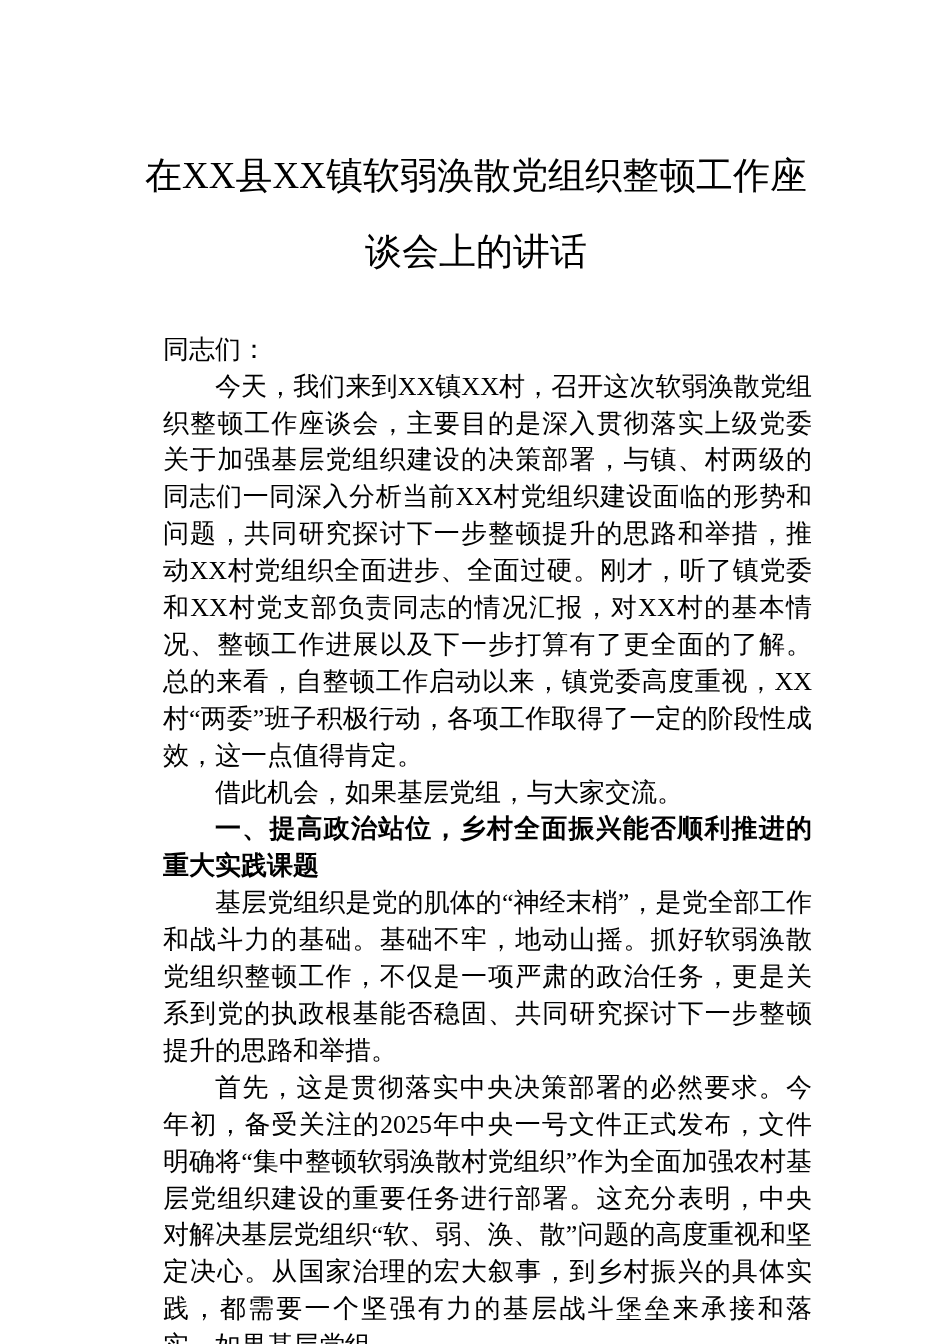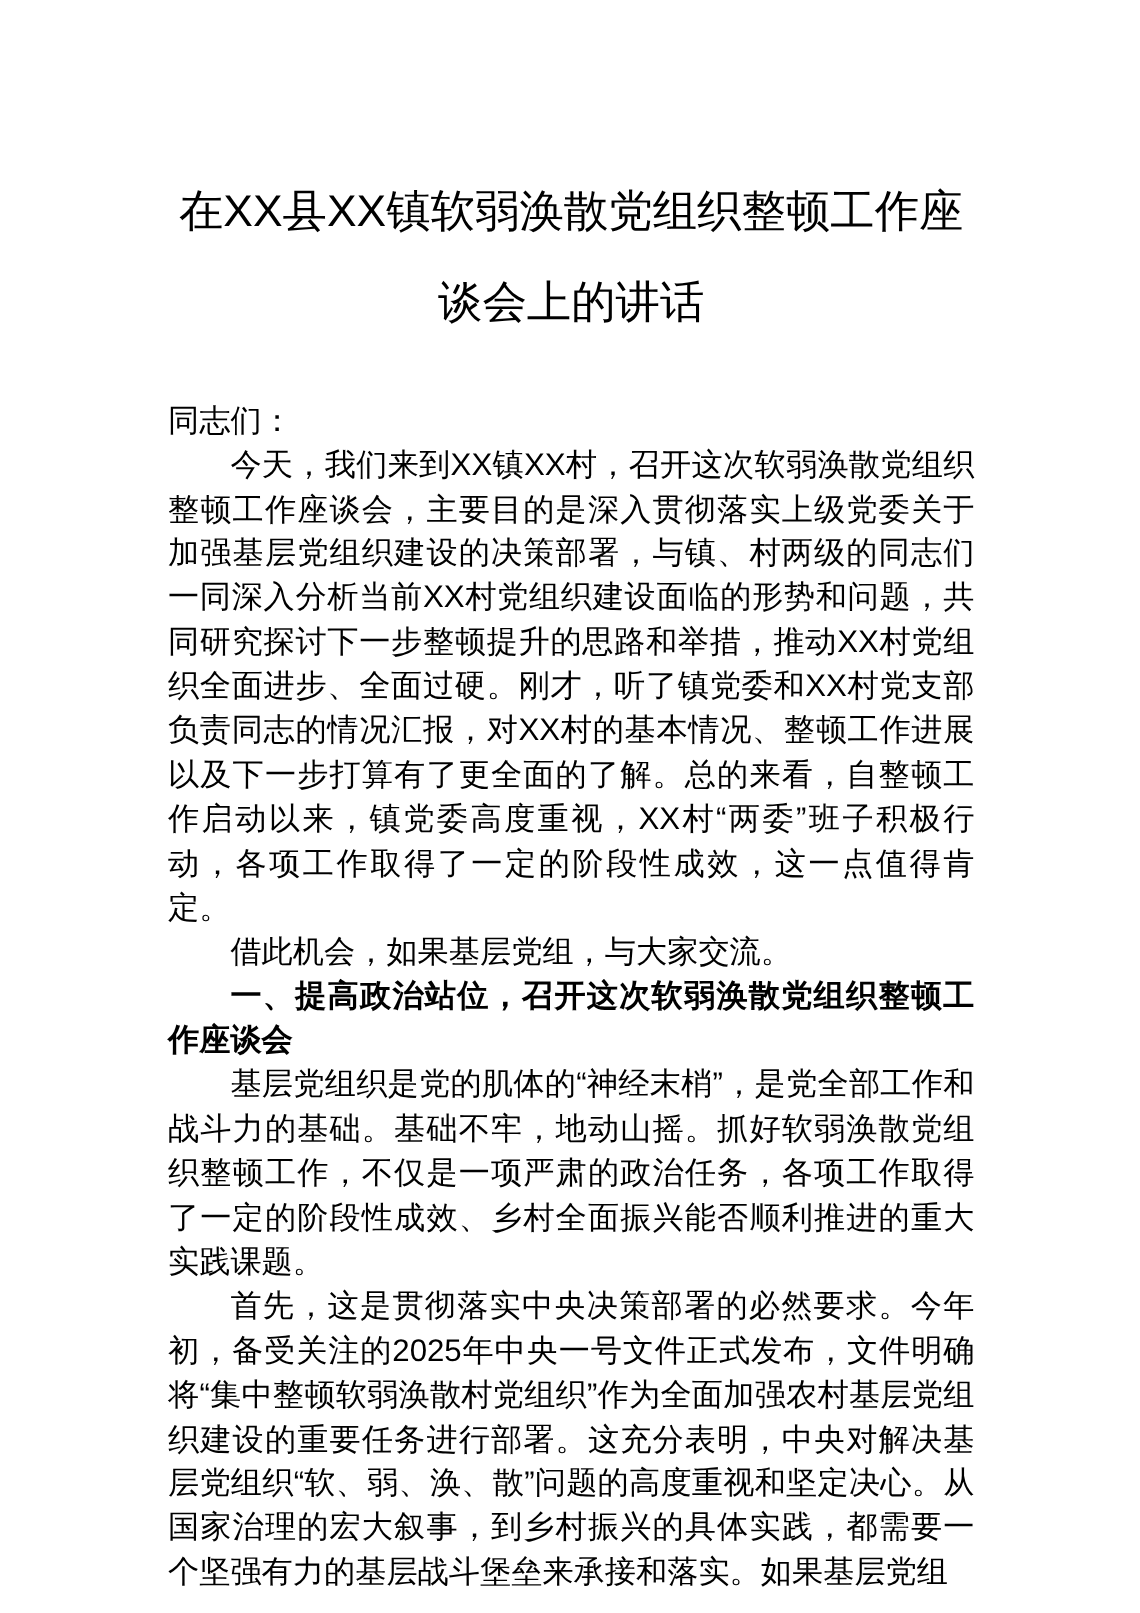--- a/index.html
+++ b/index.html
@@ -4,47 +4,48 @@
 <style>
   * { margin: 0; padding: 0; box-sizing: border-box; }
   html, body { background: #ffffff; }
   .page {
     position: relative;
     width: 950px;
     height: 1344px;
     margin: 0 auto;
     background: #ffffff;
     color: #000000;
-    font-family: Liberation Sans, sans-serif;
+    font-family: Liberation Serif, serif;
     padding: 138px 138px 0 140px;
     overflow: hidden;
   }
   .doc-title {
     font-size: 37px;
     font-weight: 400;
     text-align: center;
     line-height: 2.05;
     margin-bottom: 42px;
     color: #000000;
   }
   .doc-body .para {
     font-size: 26px;
     line-height: 1.42;
     text-align: justify;
     color: #000000;
+    margin-left: 23px;
   }
   .doc-body .para.indent { text-indent: 2em; }
   .doc-body .para.bold { font-weight: 700; }
 </style>
 </head>
 <body>
 
 <div class="page">
   <h1 class="doc-title">在XX县XX镇软弱涣散党组织整顿工作座谈会上的讲话</h1>
   <div class="doc-body" id="paragraphs">
       <p class="para">同志们：</p>
       <p class="para indent">今天，我们来到XX镇XX村，召开这次软弱涣散党组织整顿工作座谈会，主要目的是深入贯彻落实上级党委关于加强基层党组织建设的决策部署，与镇、村两级的同志们一同深入分析当前XX村党组织建设面临的形势和问题，共同研究探讨下一步整顿提升的思路和举措，推动XX村党组织全面进步、全面过硬。刚才，听了镇党委和XX村党支部负责同志的情况汇报，对XX村的基本情况、整顿工作进展以及下一步打算有了更全面的了解。总的来看，自整顿工作启动以来，镇党委高度重视，XX村“两委”班子积极行动，各项工作取得了一定的阶段性成效，这一点值得肯定。</p>
       <p class="para indent">借此机会，如果基层党组，与大家交流。</p>
-      <p class="para indent bold">一、提高政治站位，召开这次软弱涣散党组织整顿工作座谈会</p>
-      <p class="para indent">基层党组织是党的肌体的“神经末梢”，是党全部工作和战斗力的基础。基础不牢，地动山摇。抓好软弱涣散党组织整顿工作，不仅是一项严肃的政治任务，各项工作取得了一定的阶段性成效、乡村全面振兴能否顺利推进的重大实践课题。</p>
+      <p class="para indent bold">一、提高政治站位，乡村全面振兴能否顺利推进的重大实践课题</p>
+      <p class="para indent">基层党组织是党的肌体的“神经末梢”，是党全部工作和战斗力的基础。基础不牢，地动山摇。抓好软弱涣散党组织整顿工作，不仅是一项严肃的政治任务，更是关系到党的执政根基能否稳固、共同研究探讨下一步整顿提升的思路和举措。</p>
       <p class="para indent">首先，这是贯彻落实中央决策部署的必然要求。今年初，备受关注的2025年中央一号文件正式发布，文件明确将“集中整顿软弱涣散村党组织”作为全面加强农村基层党组织建设的重要任务进行部署。这充分表明，中央对解决基层党组织“软、弱、涣、散”问题的高度重视和坚定决心。从国家治理的宏大叙事，到乡村振兴的具体实践，都需要一个坚强有力的基层战斗堡垒来承接和落实。如果基层党组</p>
     </div>
 </div>
 
 </body></html>

